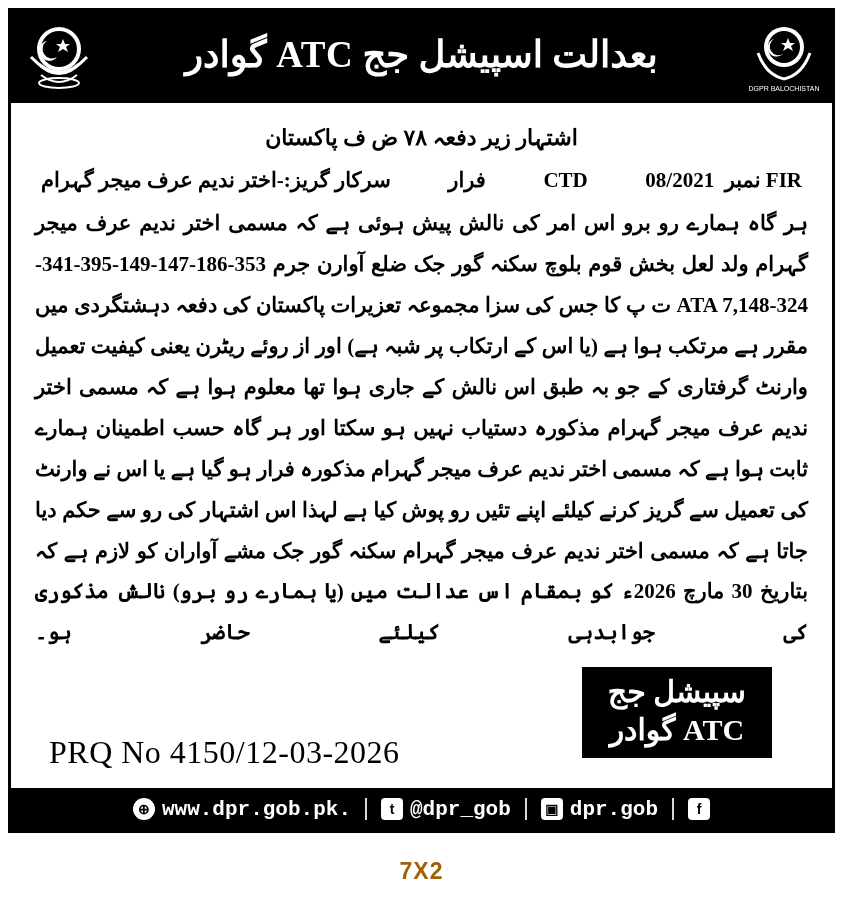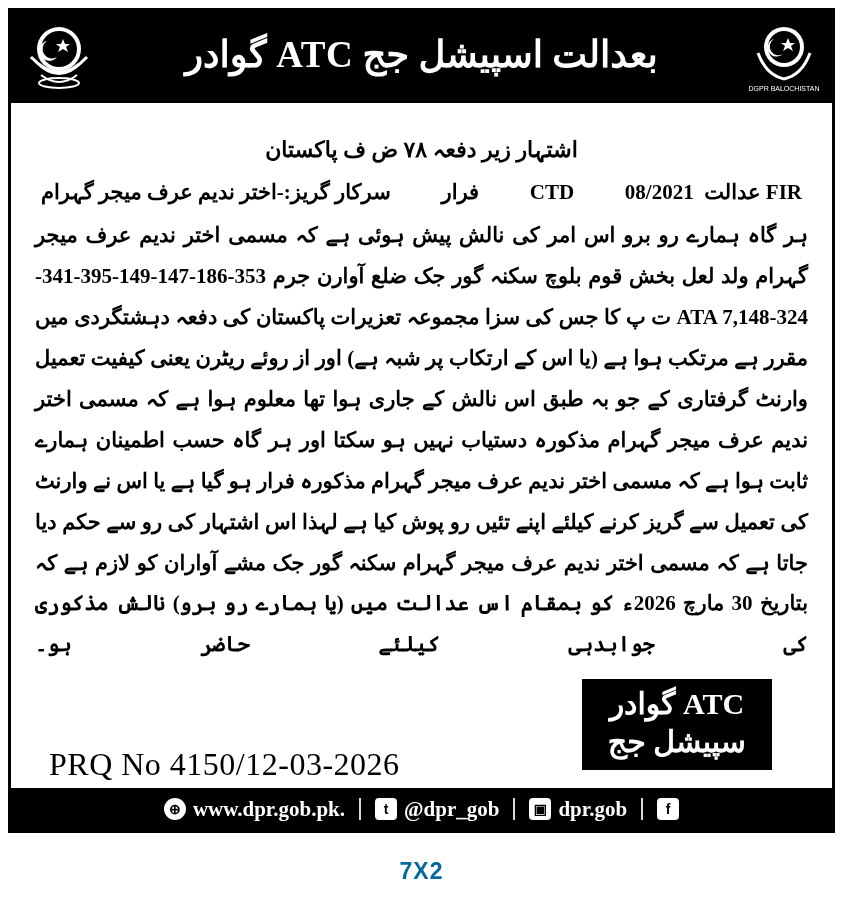--- a/index.html
+++ b/index.html
@@ -55,21 +55,21 @@
     color: #ffffff;
     font-size: 37px;
     font-weight: bold;
     direction: rtl;
     letter-spacing: 0.5px;
     line-height: 1.1;
     padding-bottom: 4px;
   }
   
   .body-wrap {
-    padding: 30px 20px 0 20px;
+    padding: 18px 20px 0 20px;
     direction: rtl;
     text-align: center;
     color: #000;
   }
   .subtitle {
     font-size: 22px;
     font-weight: bold;
     margin-bottom: 14px;
     line-height: 1.5;
   }
@@ -161,32 +161,32 @@
     font-size: 14px;
     font-weight: bold;
     font-family: "Liberation Sans", sans-serif;
     flex: 0 0 auto;
   }
   .cicon.round { border-radius: 50%; }
   .cicon.globe {
     background: #ffffff;
     color: #000;
   }
-  .ctext { font-family: Liberation Serif, serif; }
+  .ctext { font-family: Liberation Mono, monospace; }
   
   .size-caption {
     position: absolute;
     left: 0;
     right: 0;
     top: 858px;
     text-align: center;
     font-size: 23px;
     font-weight: bold;
     font-family: "Liberation Sans", sans-serif;
-    color: #0369a1;
+    color: #a16207;
     letter-spacing: 1px;
   }
 </style>
 </head>
 <body>
 
 <div class="page">
 
   <div class="ad">
 
@@ -219,32 +219,32 @@
         </svg>
       </div>
 
     </div>
 
     <div class="body-wrap">
 
       <div class="subtitle">اشتہار زیر دفعہ ۷۸ ض ف پاکستان</div>
 
       <div class="fir-line">
-        <span><span>FIR عدالت</span>&nbsp;&nbsp;<span>08/2021</span></span>
+        <span><span>FIR نمبر</span>&nbsp;&nbsp;<span>08/2021</span></span>
         <span>CTD</span>
         <span>فرار</span>
         <span><span>سرکار گریز:-</span><span>اختر ندیم عرف میجر گہرام</span></span>
       </div>
 
       <div class="para">ہر گاہ ہمارے رو برو اس امر کی نالش پیش ہوئی ہے کہ مسمی اختر ندیم عرف میجر گہرام ولد لعل بخش قوم بلوچ سکنہ گور جک ضلع آوارن جرم 353-186-147-149-395-341-324-148,ATA 7 ت پ کا جس کی سزا مجموعہ تعزیرات پاکستان کی دفعہ دہشتگردی میں مقرر ہے مرتکب ہوا ہے (یا اس کے ارتکاب پر شبہ ہے) اور از روئے ریٹرن یعنی کیفیت تعمیل وارنٹ گرفتاری کے جو بہ طبق اس نالش کے جاری ہوا تھا معلوم ہوا ہے کہ مسمی اختر ندیم عرف میجر گہرام مذکورہ دستیاب نہیں ہو سکتا اور ہر گاہ حسب اطمینان ہمارے ثابت ہوا ہے کہ مسمی اختر ندیم عرف میجر گہرام مذکورہ فرار ہو گیا ہے یا اس نے وارنٹ کی تعمیل سے گریز کرنے کیلئے اپنے تئیں رو پوش کیا ہے لہذا اس اشتہار کی رو سے حکم دیا جاتا ہے کہ مسمی اختر ندیم عرف میجر گہرام سکنہ گور جک مشے آواران کو لازم ہے کہ بتاریخ 30 مارچ 2026ء کو بمقام اس عدالت میں (یا ہمارے رو برو) نالش مذکوری کی جوابدہی کیلئے حاضر ہو۔</div>
 
       <div class="sign-row">
         <div class="sign-block">
+          <div>سپیشل جج</div>
           <div>ATC گوادر</div>
-          <div>سپیشل جج</div>
         </div>
         <div class="prq">PRQ No 4150/12-03-2026</div>
       </div>
 
     </div>
 
     <div class="contact-bar">
 
       <div class="contact-item">
         <span class="cicon round globe">⊕</span>

